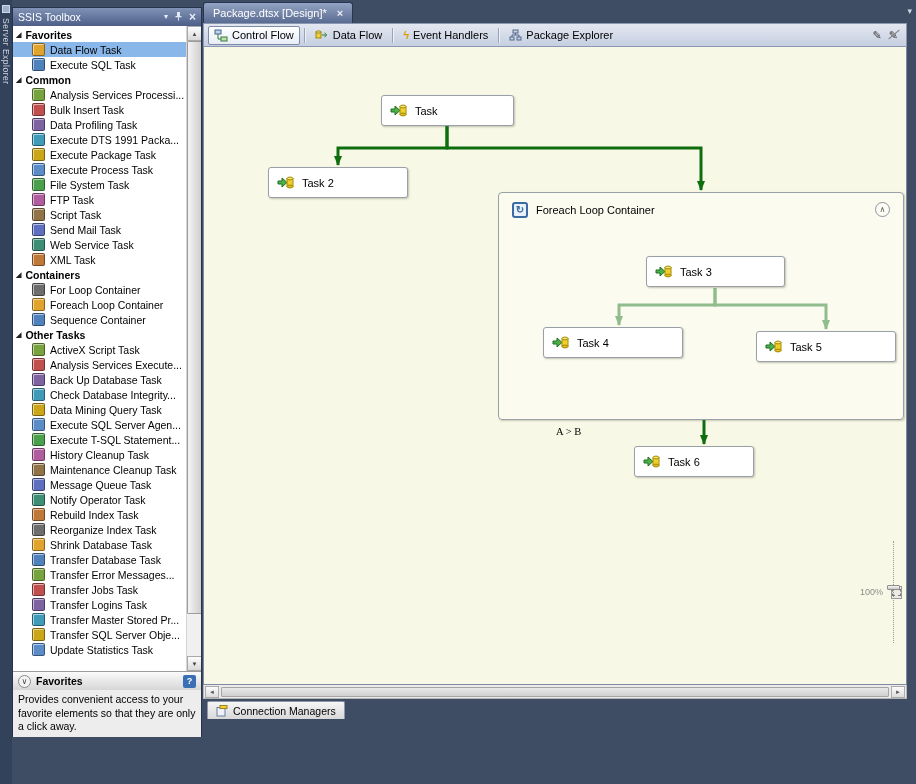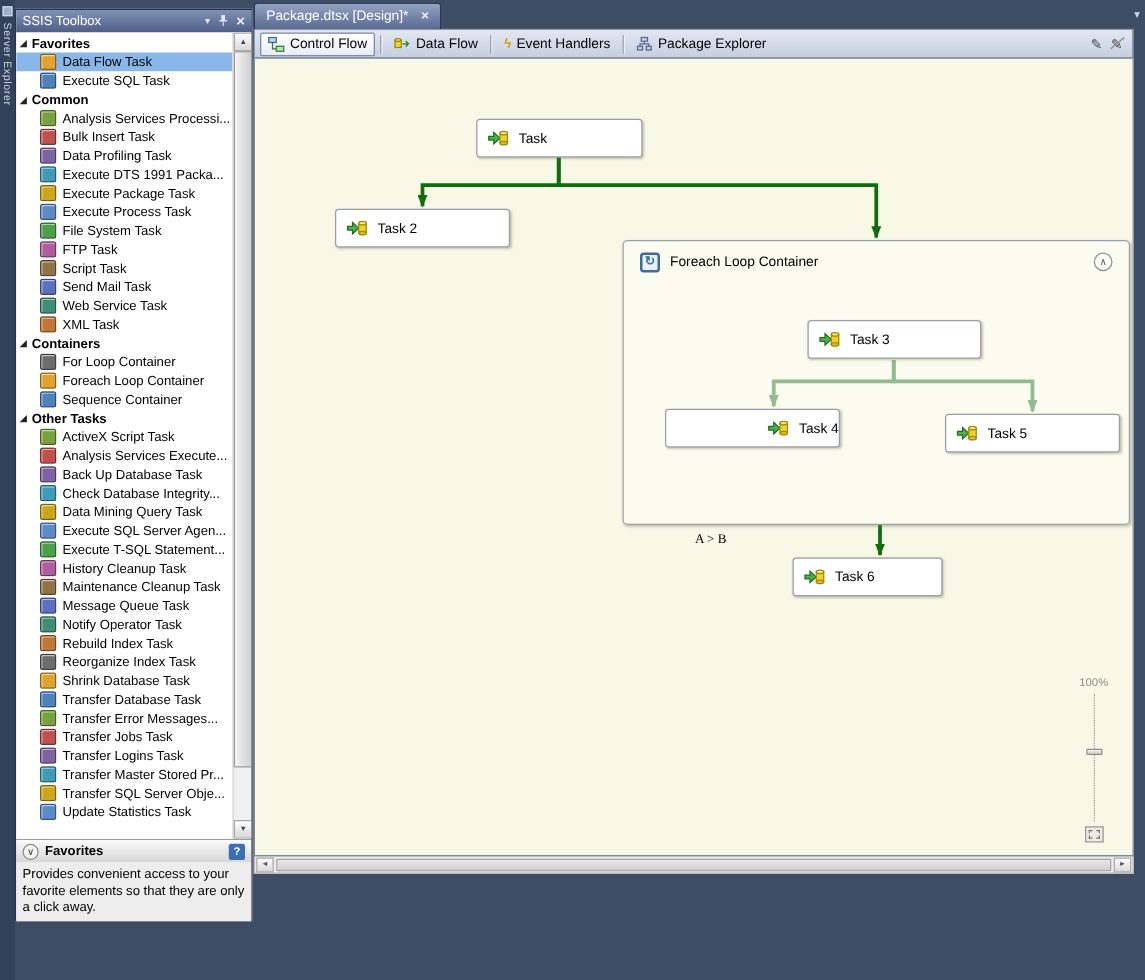--- a/index.html
+++ b/index.html
@@ -55,21 +55,21 @@
   .edge{fill:none;stroke:var(--green,#0e6e0e);stroke-width:3;}
   .arrhead{fill:var(--green,#0e6e0e);}
 
   .node{position:absolute;height:31px;background:#fff;border:1px solid #9aa0a8;border-radius:3px;box-shadow:1px 1px 2px rgba(110,110,90,.4);display:flex;align-items:center;gap:8px;padding-left:8px;font-size:11px;color:#000;}
   .loop{position:absolute;left:294px;top:145px;width:406px;height:228px;background:rgba(253,253,246,.55);border:1px solid #98a0a8;border-radius:4px;box-shadow:1px 1px 2px rgba(110,110,90,.35);}
   .loop-head{display:flex;align-items:center;gap:8px;padding:9px 12px 0 13px;font-size:11px;}
   .loop-ic{width:16px;height:16px;border:2px solid #3a6ba3;border-radius:3px;color:#3a6ba3;font-size:10px;line-height:12px;text-align:center;font-weight:bold;background:#eaf1fa;}
   .loop-chev{position:absolute;right:13px;top:9px;width:15px;height:15px;border:1px solid #8a939c;border-radius:50%;display:flex;align-items:center;justify-content:center;font-size:8px;color:#555;background:#fdfdf6;}
   .edge-lbl{position:absolute;left:352px;top:379px;width:60px;font-size:10.5px;color:#000;font-family:Liberation Serif, serif;}
 
-  .zoom{position:absolute;right:16px;top:494px;width:30px;display:flex;flex-direction:column;align-items:center;gap:4px;}
+  .zoom{position:absolute;right:16px;top:494px;width:30px;display:flex;flex-direction:row;align-items:center;gap:4px;}
   .z-pct{color:#8c8c8c;font-size:9px;}
   .z-track{position:relative;width:13px;height:102px;}
   .z-line{position:absolute;left:6px;top:0;bottom:0;border-left:1px dotted #9a9a9a;}
   .z-thumb{position:absolute;left:0;top:44px;width:13px;height:5px;background:linear-gradient(#f6f6f6,#c9c9c9);border:1px solid #8e8e8e;border-radius:1px;}
   .z-fit{width:15px;height:13px;background:#eceae2;border:1px solid #9a9a9a;display:flex;align-items:center;justify-content:center;}
   .z-fit::before{content:"";width:7px;height:5px;border:1px dashed #777;}
 
   .hscroll{height:14px;background:#ebebeb;border:1px solid #b5b5b5;border-top:none;display:flex;align-items:center;}
   .hs-btn{width:14px;height:12px;display:flex;align-items:center;justify-content:center;font-size:6px;color:#555;background:linear-gradient(#fbfbfb,#dcdcdc);border:1px solid #ababab;margin:0 1px;}
   .hs-thumb{flex:1;height:10px;background:linear-gradient(#e9e9e9,#d0d0d0);border:1px solid #a5a5a5;border-radius:1px;margin:0 1px;}
@@ -386,21 +386,21 @@
   <span class="task-ic" style="display:flex;align-items:center;">
     <svg width="17" height="15" viewBox="0 0 17 15">
       <path d="M1 6 h4 V3 l5 4.5 L5 12 V9 H1 Z" fill="#4db04d" stroke="#1f6f1f" stroke-width="1"></path>
       <rect x="10" y="3.5" width="6" height="8" fill="#f2cf2a" stroke="#a08a08"></rect>
       <ellipse cx="13" cy="3.5" rx="3" ry="1.4" fill="#f8e873" stroke="#a08a08"></ellipse>
       <ellipse cx="13" cy="11.5" rx="3" ry="1.4" fill="#e3bd12" stroke="#a08a08"></ellipse>
     </svg>
   </span>
 <span>Task 3</span>
           </div>
-          <div class="node" style="left: 328px; top: 280px; width: 140px; justify-content: flex-end;">
+          <div class="node" style="left: 339px; top: 280px; width: 140px;">
   <span class="task-ic" style="display:flex;align-items:center;">
     <svg width="17" height="15" viewBox="0 0 17 15">
       <path d="M1 6 h4 V3 l5 4.5 L5 12 V9 H1 Z" fill="#4db04d" stroke="#1f6f1f" stroke-width="1"></path>
       <rect x="10" y="3.5" width="6" height="8" fill="#f2cf2a" stroke="#a08a08"></rect>
       <ellipse cx="13" cy="3.5" rx="3" ry="1.4" fill="#f8e873" stroke="#a08a08"></ellipse>
       <ellipse cx="13" cy="11.5" rx="3" ry="1.4" fill="#e3bd12" stroke="#a08a08"></ellipse>
     </svg>
   </span>
 <span>Task 4</span>
           </div>
@@ -439,16 +439,27 @@
         <span class="z-fit"></span>
       </div>
     </div>
 
     <div class="hscroll">
       <span class="hs-btn">◄</span>
       <span class="hs-thumb"></span>
       <span class="hs-btn">►</span>
     </div>
 
+    <div class="cm-tabs">
+      <div class="cm-tab">
+        <span style="display:flex;">
+          <svg width="12" height="12">
+              <rect x="1" y="2.5" width="8" height="8.5" fill="#eef2f8" stroke="#6b7f9e"></rect>
+              <rect x="4" y="0.5" width="7" height="3" fill="#f0d040" stroke="#9d8512"></rect>
+            </svg>
+        </span>
+        <span>Connection Managers</span>
+      </div>
+    </div>
   </div>
 
   <span id="win-caret">▾</span>
 </div>
 
 </body></html>

